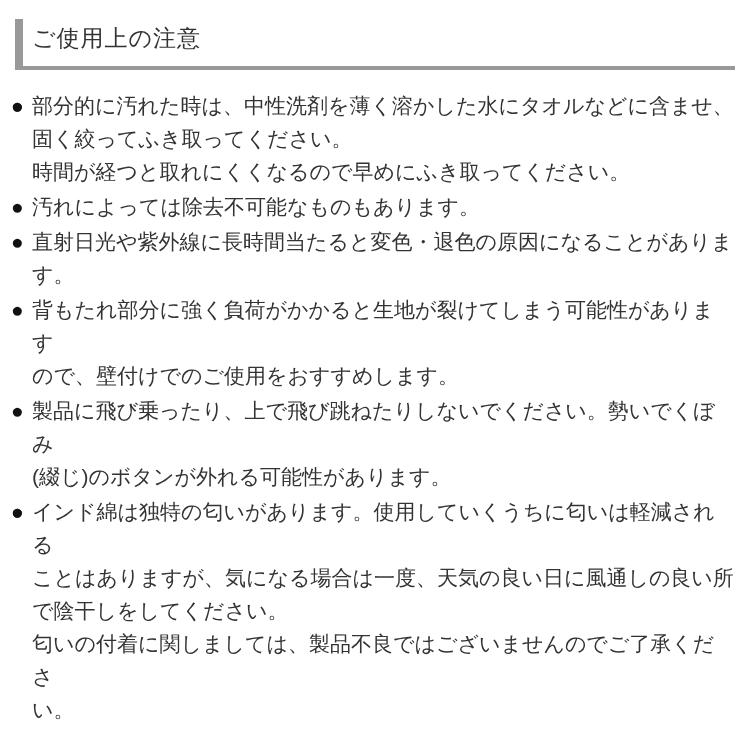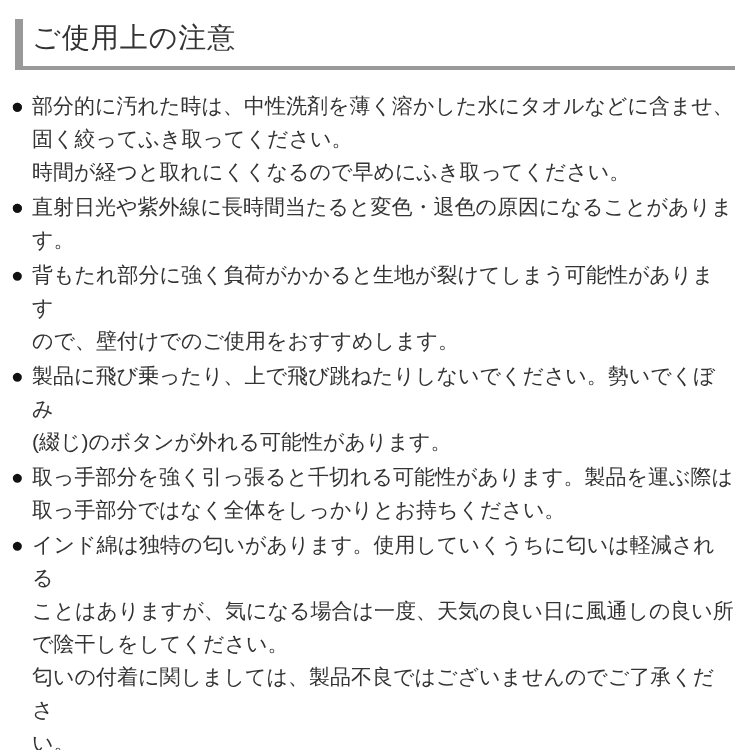--- a/index.html
+++ b/index.html
@@ -23,21 +23,21 @@
   }
   
   .section-header {
     margin: 19px 15px 0 15px;
     border-left: 8px solid #999999;
     border-bottom: 4px solid #999999;
     padding: 4px 0 13px 9px;
   }
   .section-title {
     margin: 0;
-    font-size: 28px;
+    font-size: 23px;
     line-height: 30px;
     font-weight: normal;
     color: #333333;
     letter-spacing: 1px;
   }
   
   .notes-list {
     list-style: none;
     margin: 19px 0 0 0;
     padding: 0 15px 0 11px;
@@ -68,29 +68,28 @@
 
   <header class="section-header">
     <h1 class="section-title">ご使用上の注意</h1>
   </header>
 
   <ul class="notes-list">
       <li class="note-item"><span class="bullet">●</span></li>
       <li class="note-item"><span class="bullet">●</span><span class="note-text">部分的に汚れた時は、中性洗剤を薄く溶かした水にタオルなどに含ませ、
 固く絞ってふき取ってください。
 時間が経つと取れにくくなるので早めにふき取ってください。</span></li>
-      <li class="note-item"><span class="bullet">●</span></li>
+      <li class="note-item"><span class="bullet">●</span><span class="note-text">汚れによっては除去不可能なものもあります。</span></li>
       <li class="note-item"><span class="bullet">●</span><span class="note-text">直射日光や紫外線に長時間当たると変色・退色の原因になることがありま
 す。</span></li>
       <li class="note-item"><span class="bullet">●</span><span class="note-text">背もたれ部分に強く負荷がかかると生地が裂けてしまう可能性があります
 ので、壁付けでのご使用をおすすめします。</span></li>
       <li class="note-item"><span class="bullet">●</span><span class="note-text">製品に飛び乗ったり、上で飛び跳ねたりしないでください。勢いでくぼみ
 (綴じ)のボタンが外れる可能性があります。</span></li>
-      <li class="note-item"><span class="bullet">●</span><span class="note-text">取っ手部分を強く引っ張ると千切れる可能性があります。製品を運ぶ際は
-取っ手部分ではなく全体をしっかりとお持ちください。</span></li>
+      <li class="note-item"><span class="bullet">●</span></li>
       <li class="note-item"><span class="bullet">●</span><span class="note-text">インド綿は独特の匂いがあります。使用していくうちに匂いは軽減される
 ことはありますが、気になる場合は一度、天気の良い日に風通しの良い所
 で陰干しをしてください。
 匂いの付着に関しましては、製品不良ではございませんのでご了承くださ
 い。</span></li>
     </ul>
 
 </div>
 
 </body></html>

